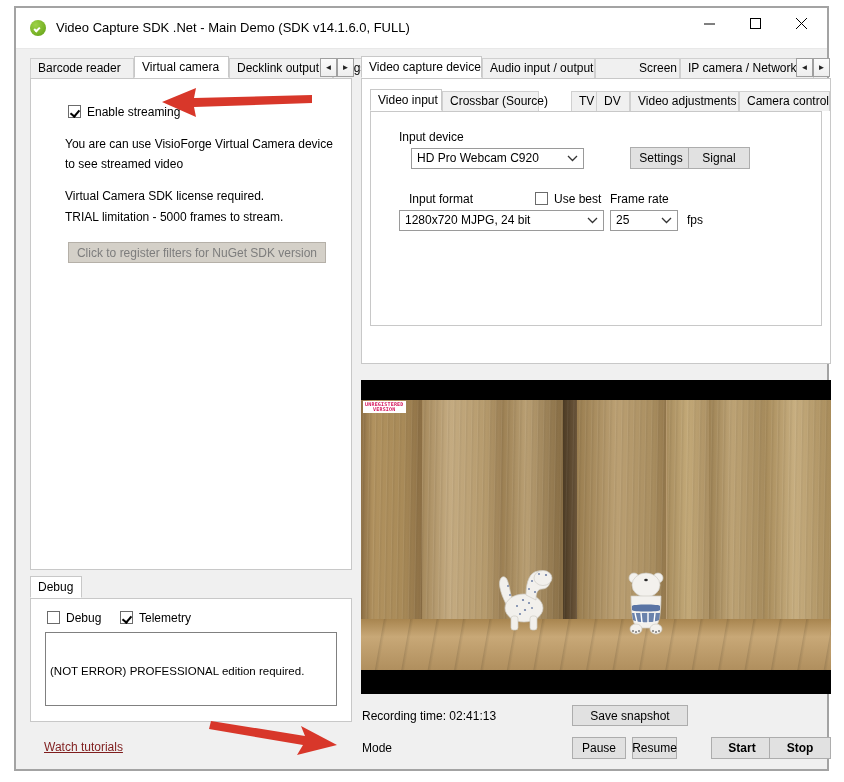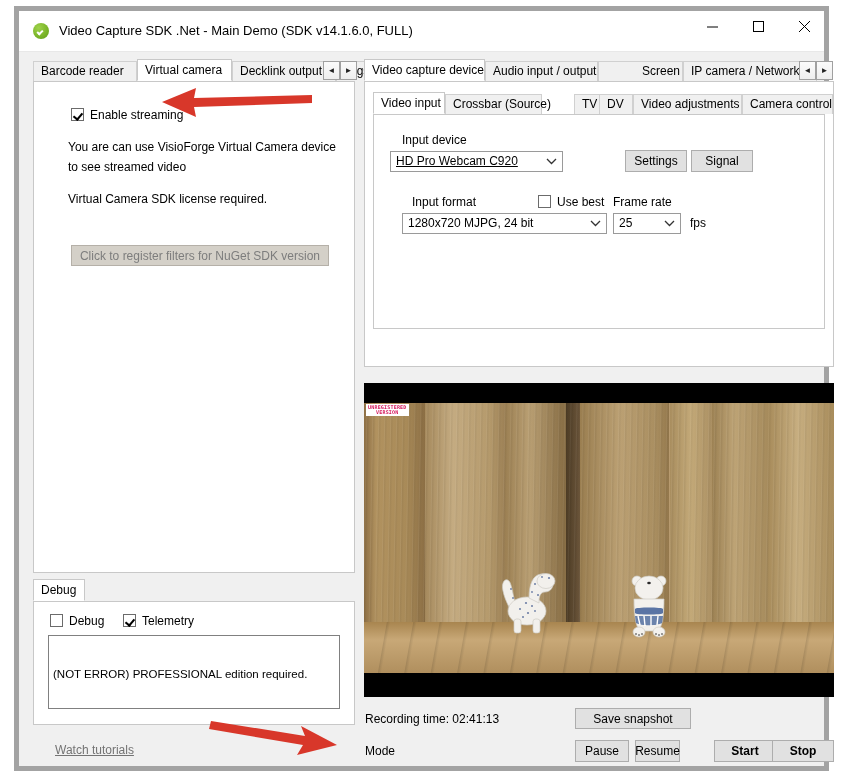--- a/index.html
+++ b/index.html
@@ -7,21 +7,21 @@
     width:844px;height:782px;
     background:#ffffff;
     font-family:"Liberation Sans", sans-serif;
     font-size:12px;
     color:#000000;
     overflow:hidden;
   }
   #app-window{
     position:absolute;left:14px;top:6px;width:815px;height:765px;
     background:#f0f0f0;
-    border:5px solid #a3a3a3;
+    border:2px solid #a3a3a3;
     box-sizing:border-box;
   }
   
   #titlebar{
     position:absolute;left:0;top:0;right:0;height:40px;
     background:#ffffff;
     border-bottom:1px solid #e8e8e8;
   }
   #app-icon{
     position:absolute;left:14px;top:12px;width:16px;height:16px;
@@ -123,22 +123,22 @@
   #debug-text{
     position:absolute;left:14px;top:33px;width:292px;height:74px;
     background:#fff;border:1px solid #808080;
     box-sizing:border-box;
     padding:3px 4px;
     font-size:11.5px;line-height:14px;
     white-space:pre;
     overflow:hidden;
   }
   #watch-tutorials{
-    position:absolute;left:36px;top:732px;
-    font-size:12px;color:#737373;text-decoration:underline;
+    position:absolute;left:28px;top:732px;
+    font-size:12px;color:#7f1d1d;text-decoration:underline;
     cursor:pointer;
   }
   
   #right-tabstrip{left:345px;top:48px;width:470px;}
   #right-tabpage{left:345px;top:70px;width:470px;height:286px;}
   #inner-tabstrip{left:8px;top:10px;width:452px;height:22px;}
   #inner-tabpage{left:8px;top:32px;width:452px;height:215px;}
   .field-label{position:absolute;font-size:12px;white-space:nowrap;}
   .combo{
     position:absolute;height:21px;
@@ -153,22 +153,22 @@
     display:flex;align-items:center;
   }
   .btn{
     position:absolute;height:22px;
     background:#e1e1e1;border:1px solid #adadad;
     box-sizing:border-box;
     display:flex;align-items:center;justify-content:center;
     font-size:12px;color:#000;
   }
   #input-device-label{left:28px;top:18px;}
-  #input-device-combo{left:16px;top:36px;width:173px;text-decoration:underline;}
-  #settings-btn{left:251px;top:35px;width:62px;}
+  #input-device-combo{left:40px;top:36px;width:173px;}
+  #settings-btn{left:259px;top:35px;width:62px;}
   #signal-btn{left:317px;top:35px;width:62px;}
   #input-format-label{left:38px;top:80px;}
   #use-best-row{left:164px;top:80px;}
   #frame-rate-label{left:239px;top:80px;}
   #input-format-combo{left:28px;top:98px;width:205px;}
   #frame-rate-combo{left:239px;top:98px;width:68px;}
   #fps-label{left:316px;top:101px;}
   
   #video-preview{
     position:absolute;left:345px;top:372px;width:470px;height:314px;
@@ -274,20 +274,21 @@
   </div>
 
   <div class="tabpage" id="left-tabpage">
     <div class="cb-row" id="enable-streaming-row">
       <span class="cb checked"></span><span class="lbl">Enable streaming</span>
     </div>
 
     <div class="info-line" id="info1">You are can use VisioForge Virtual Camera device</div>
     <div class="info-line" id="info2">to see streamed video</div>
     <div class="info-line" id="info3">Virtual Camera SDK license required.</div>
+    <div class="info-line" id="info4">TRIAL limitation - 5000 frames to stream.</div>
 
     <div id="register-btn">
       <span>Click to register filters for NuGet SDK version</span>
     </div>
   </div>
 
   <div class="tabstrip" id="debug-tabstrip">
     <div class="tab active" style="left:0;width:52px;">
       <span>Debug</span>
     </div>

